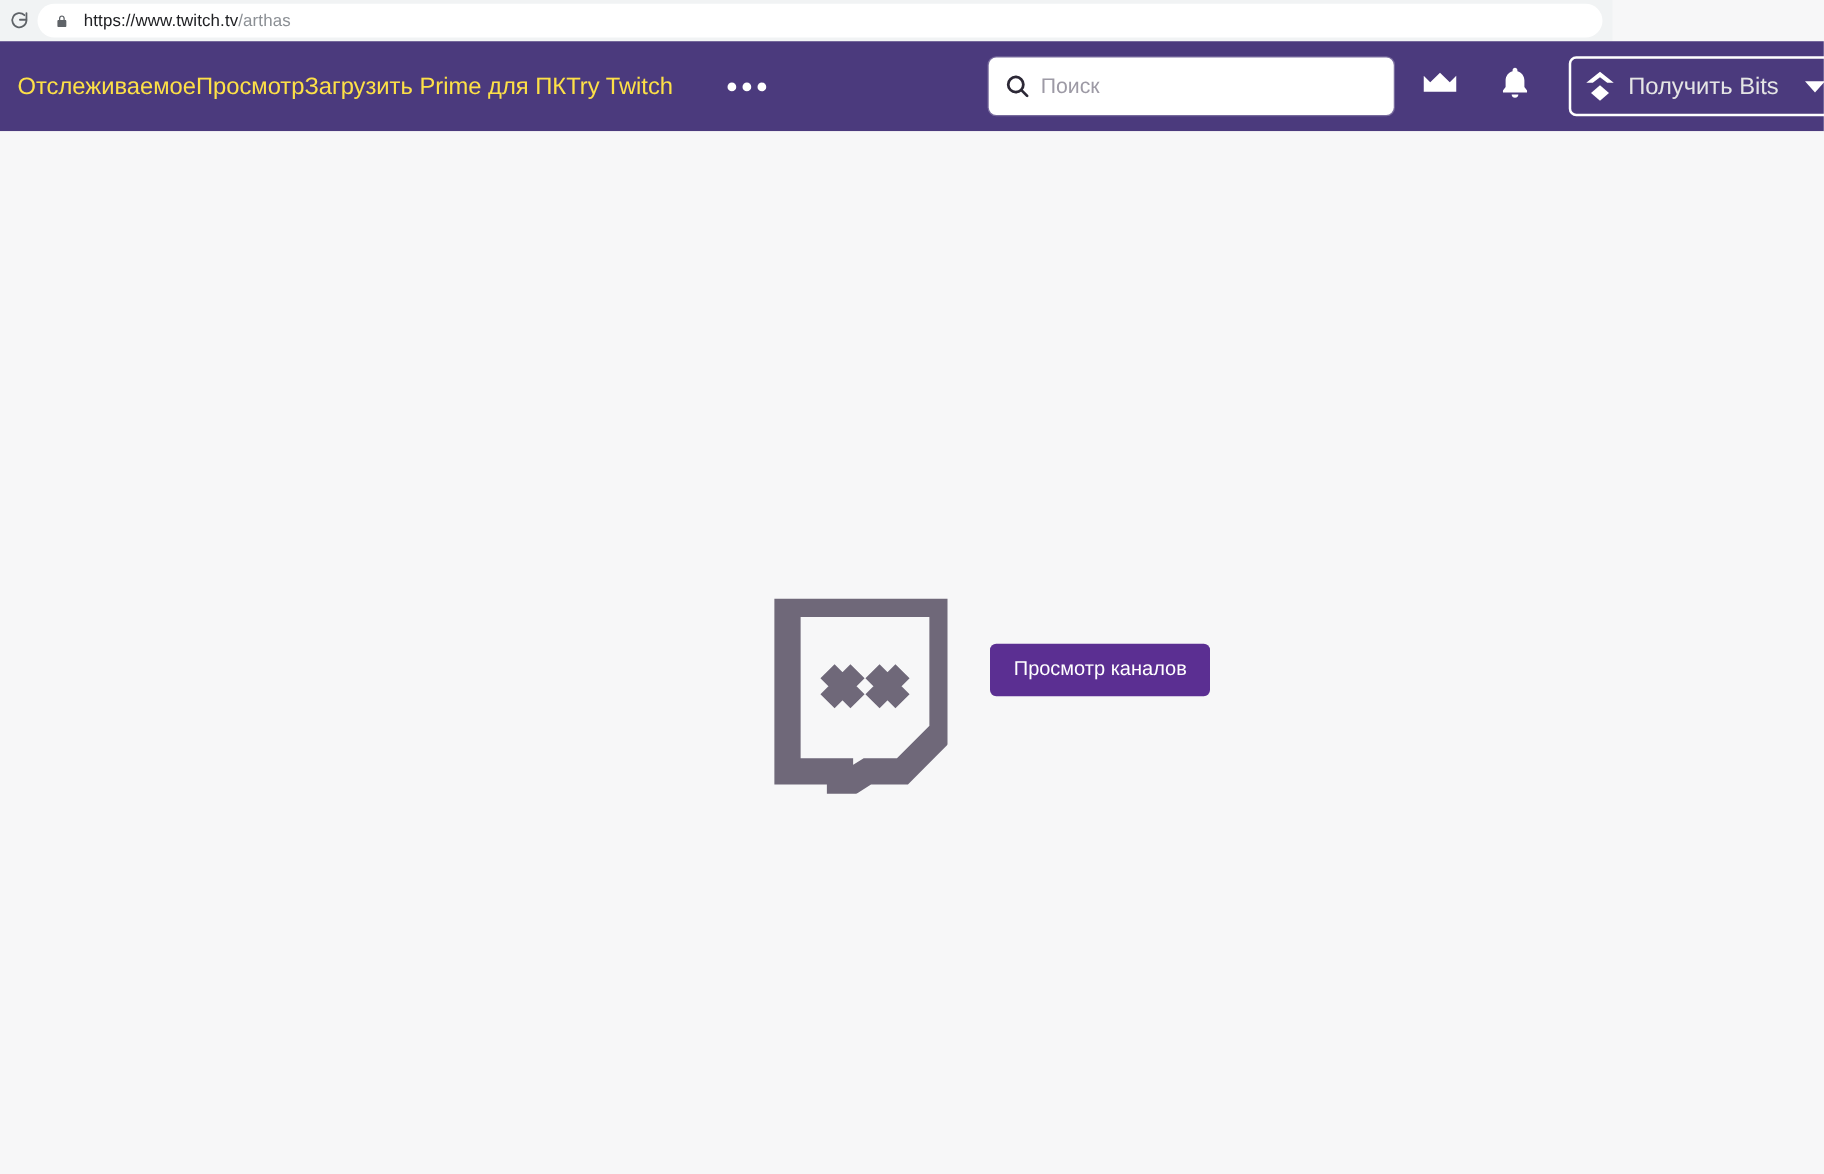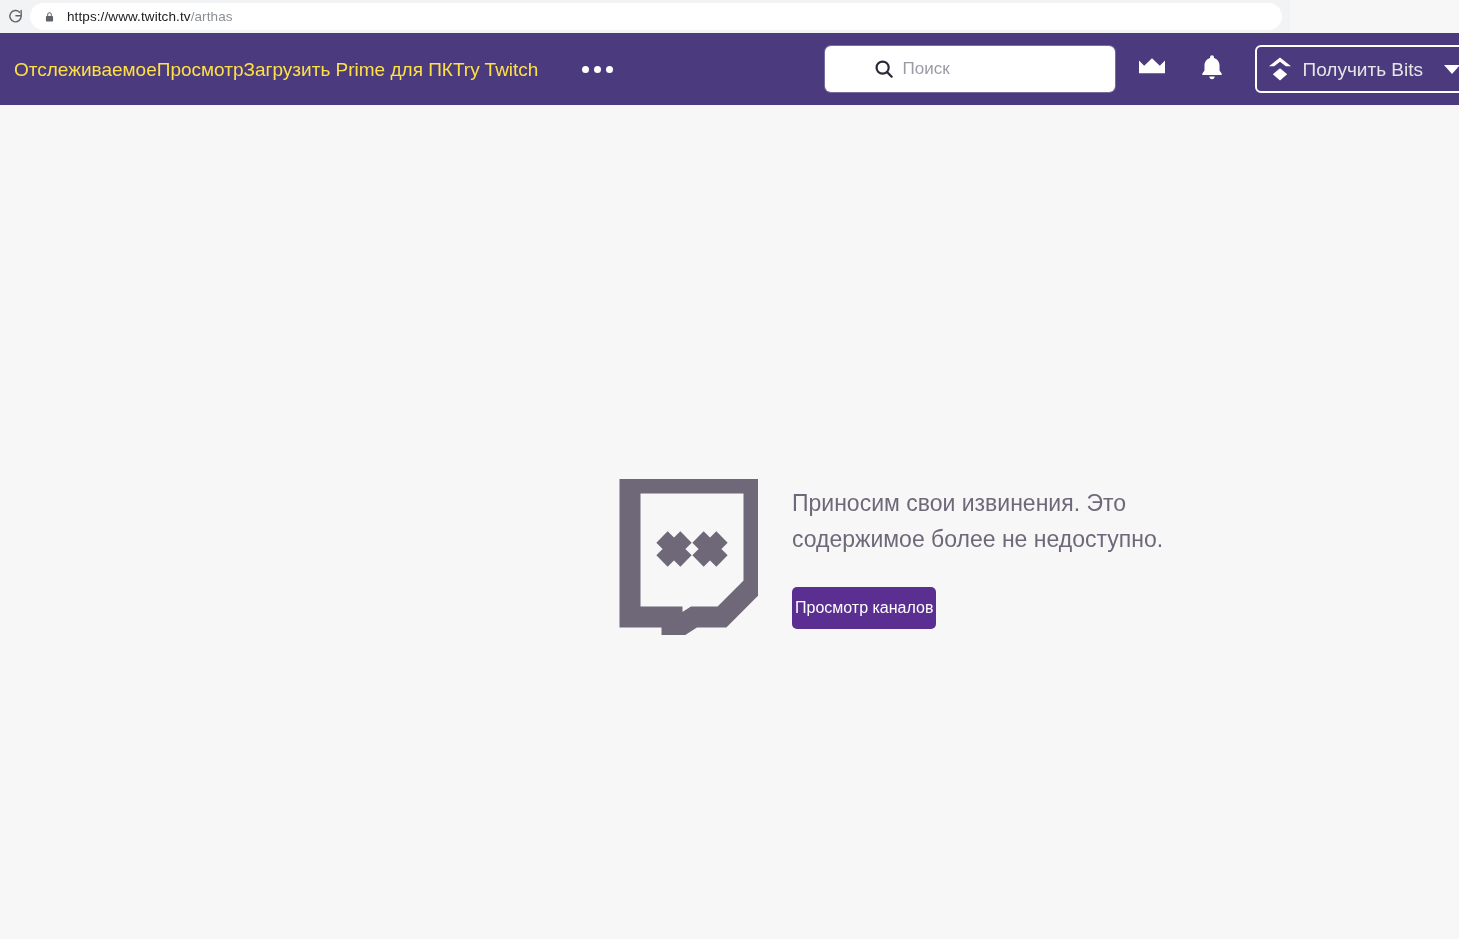--- a/index.html
+++ b/index.html
@@ -99,27 +99,26 @@
     background: #ffffff;
   }
   .nav-right {
     margin-left: auto;
     display: flex;
     align-items: center;
     height: 100%;
   }
   .search-wrap {
     position: relative;
-    width: 254px;
+    width: 324px;
     height: 46px;
     background: #ffffff;
     border-radius: 6px;
     display: flex;
     box-shadow: 0 0 0 1px rgba(255,255,255,0.25);
-    padding-left: 36px;
   }
   .search-icon {
     margin-left: 12px;
     margin-right: 8px;
     flex: none;
     display: flex;
     align-items: center;
   }
   .search-input {
     border: none;
@@ -213,21 +212,21 @@
     max-width: 420px;
   }
   .browse-btn {
     margin-top: 30px;
     display: inline-block;
     background: #5b2f92;
     color: #ffffff;
     font-size: 16px;
     border: none;
     border-radius: 5px;
-    padding: 13px 3px;
+    padding: 13px 19px;
     cursor: pointer;
     font-family: "Liberation Sans", sans-serif;
     line-height: 1;
   }
 </style>
 </head>
 <body>
 
 <div class="browser-chrome">
   <div class="reload-btn">
@@ -317,17 +316,16 @@
 <div class="content">
   <div class="error-block">
     <div class="glitch-logo">
       <svg width="148" height="156" viewBox="0 0 148 156" fill="none">
         <path d="M20 4 H144 V106 L112 138 H84 L62 152 V138 H20 V40 Z" stroke="#6f6879" stroke-width="21" stroke-linejoin="miter" fill="none"></path>
         <path d="M52 58 L76 82 M76 58 L52 82" stroke="#6f6879" stroke-width="16" stroke-linecap="butt"></path>
         <path d="M88 58 L112 82 M112 58 L88 82" stroke="#6f6879" stroke-width="16" stroke-linecap="butt"></path>
       </svg>
     </div>
     <div class="error-texts">
-      <div class="error-message">Приносим свои извинения. Это содержимое более не недоступно.</div>
       <button class="browse-btn">Просмотр каналов</button>
     </div>
   </div>
 </div>
 
 </body></html>

